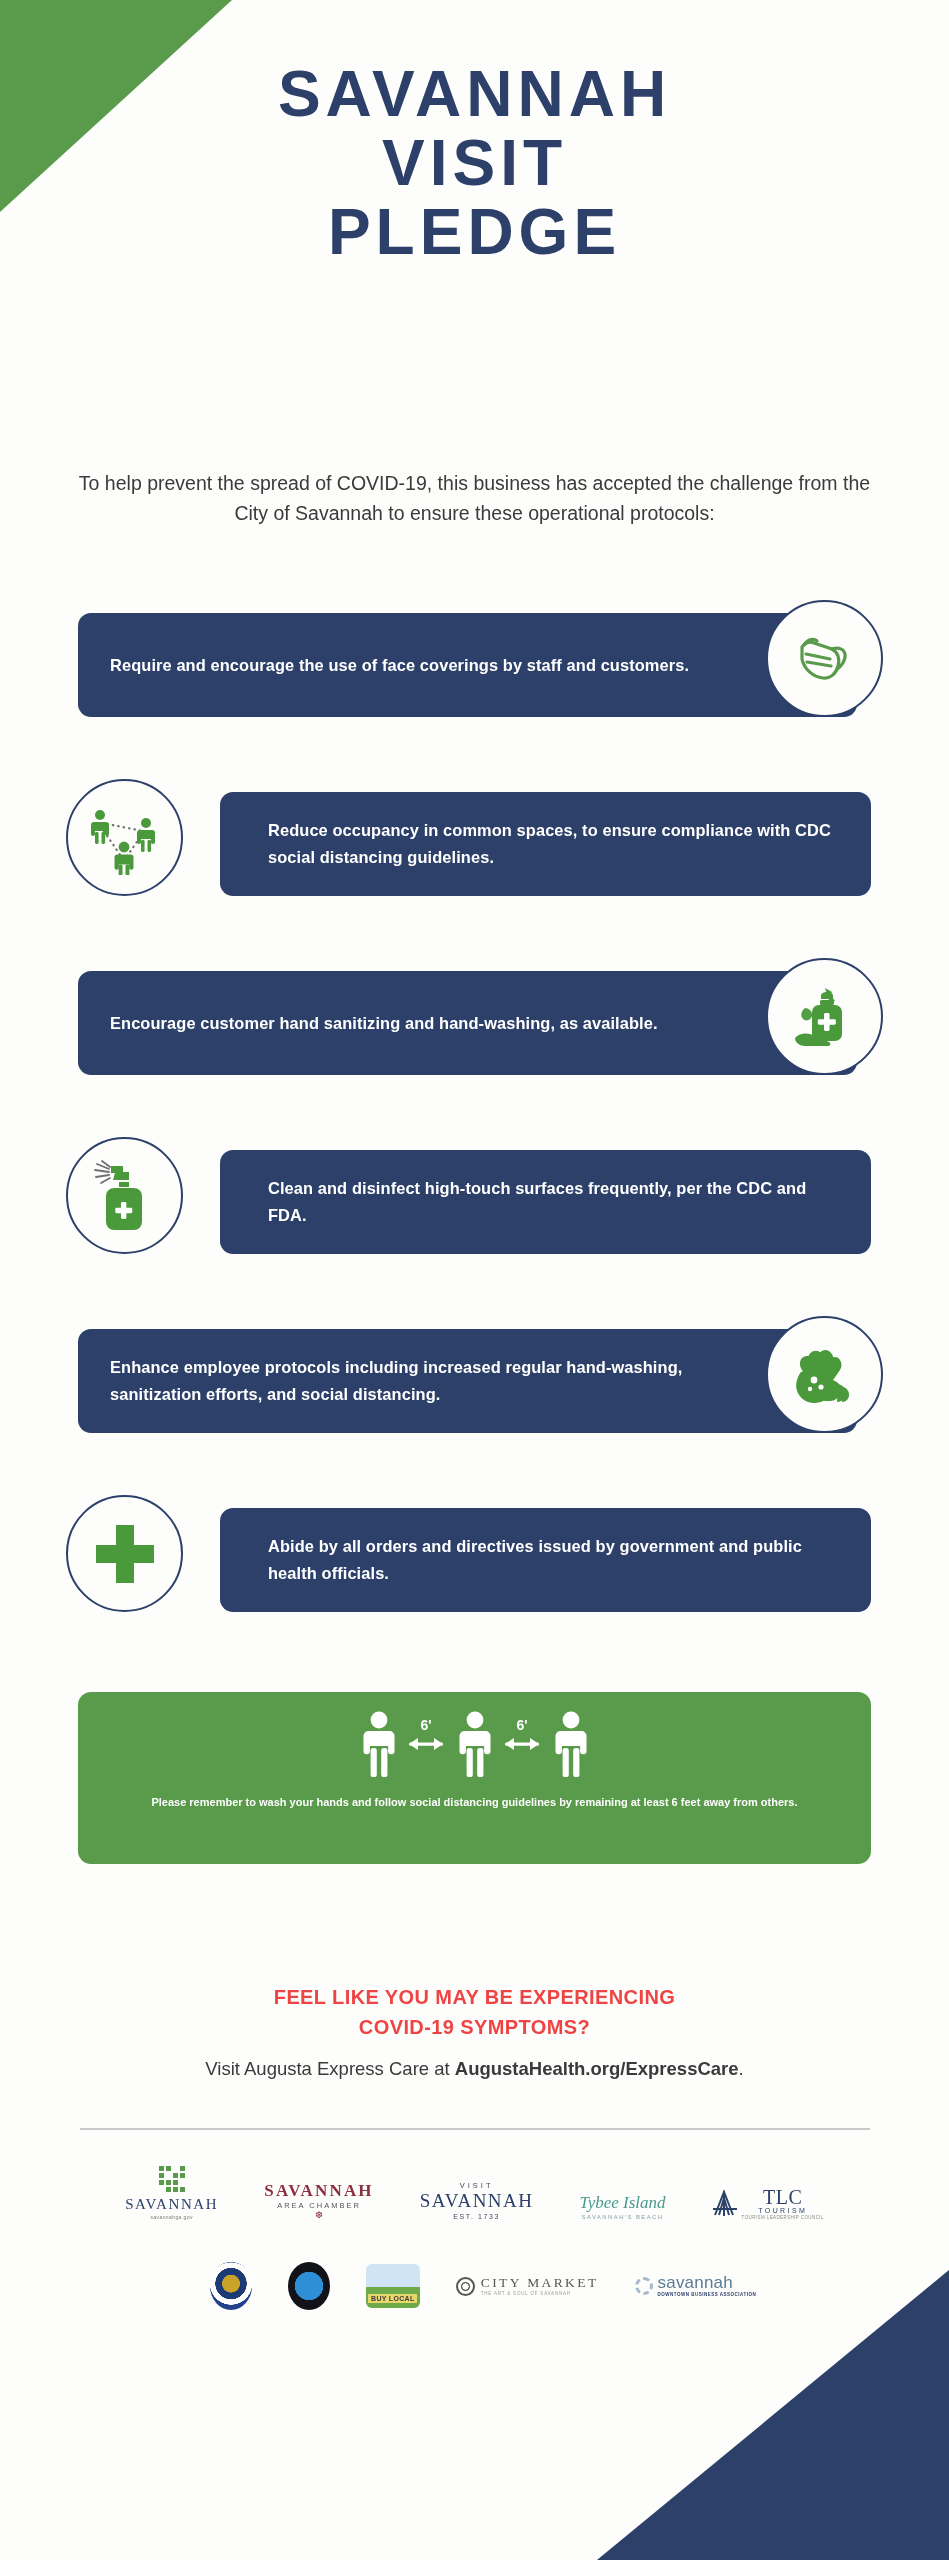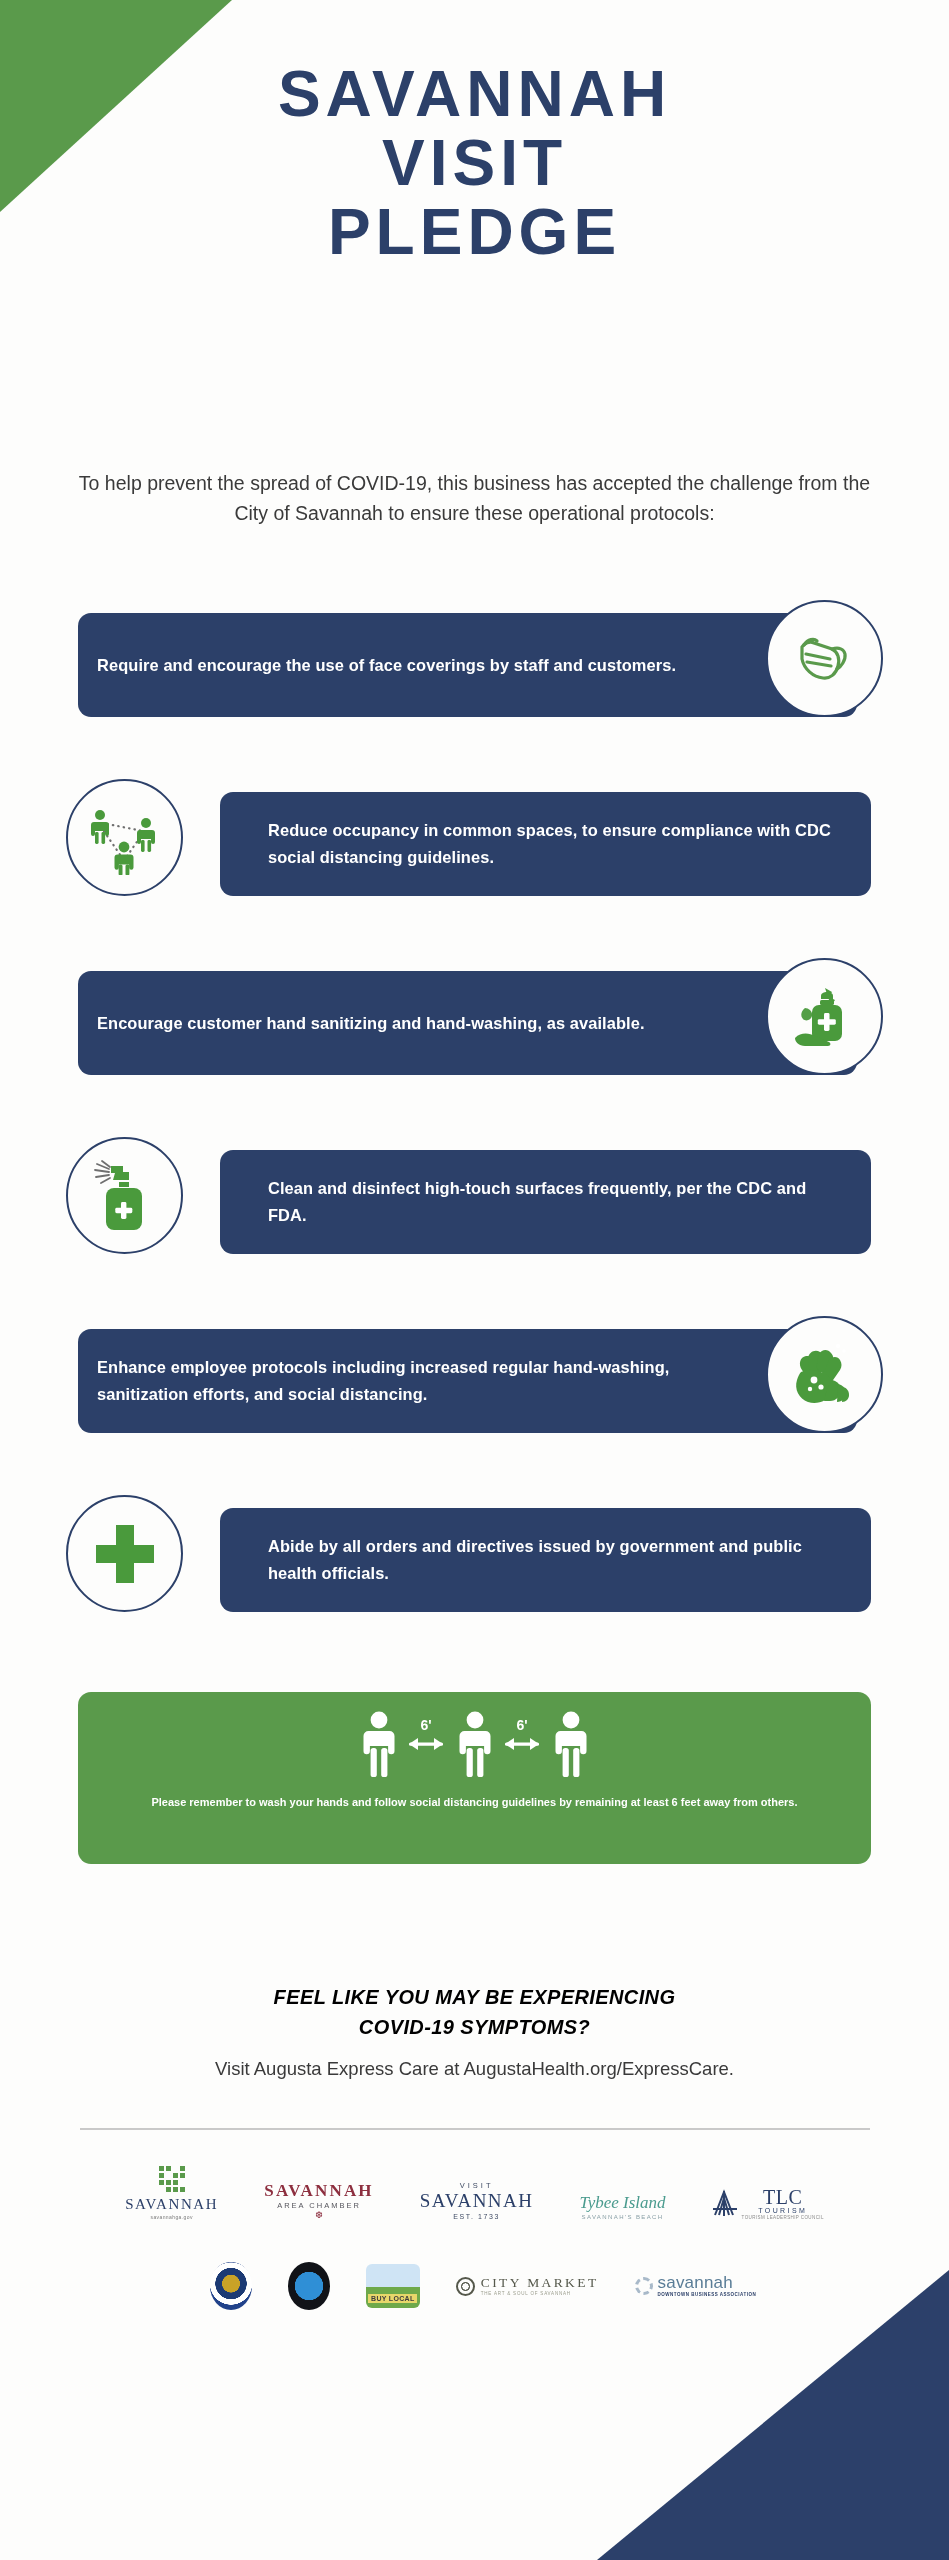--- a/index.html
+++ b/index.html
@@ -76,21 +76,21 @@
   }
   .bar {
     position: absolute;
     top: 13px;
     height: 104px;
     background: #2c4069;
     border-radius: 13px;
     display: flex;
     align-items: center;
   }
-  .row.icon-right .bar { left: 78px; right: 92px; padding-left: 19px; padding-right: 100px; }
+  .row.icon-right .bar { left: 78px; right: 92px; padding-left: 32px; padding-right: 100px; }
   .row.icon-left  .bar { left: 220px; right: 78px; padding-left: 48px; padding-right: 30px; }
 
   .bar-text {
     color: #ffffff;
     font-size: 16.4px;
     line-height: 1.62;
     font-weight: 600;
     letter-spacing: .1px;
   }
 
@@ -132,33 +132,32 @@
     line-height: 1.6;
   }
 
   
   .symptoms {
     position: absolute;
     top: 1982px; left: 0; right: 0;
     text-align: center;
   }
   .symptoms-head {
-    color: #000000;
+    color: #ef4444;
     font-size: 20px;
     font-weight: 800;
-    font-style: italic;
     letter-spacing: .4px;
     line-height: 1.5;
   }
   .symptoms-sub {
     margin-top: 16px;
     color: #3a3a3a;
     font-size: 18.5px;
   }
-  .symptoms-sub b { font-weight: 400; }
+  .symptoms-sub b { font-weight: 700; }
 
   
   .divider {
     position: absolute;
     top: 2128px; left: 80px;
     width: 790px; height: 2px;
     background: #c9c9c9;
   }
   .logo-row {
     position: absolute;

